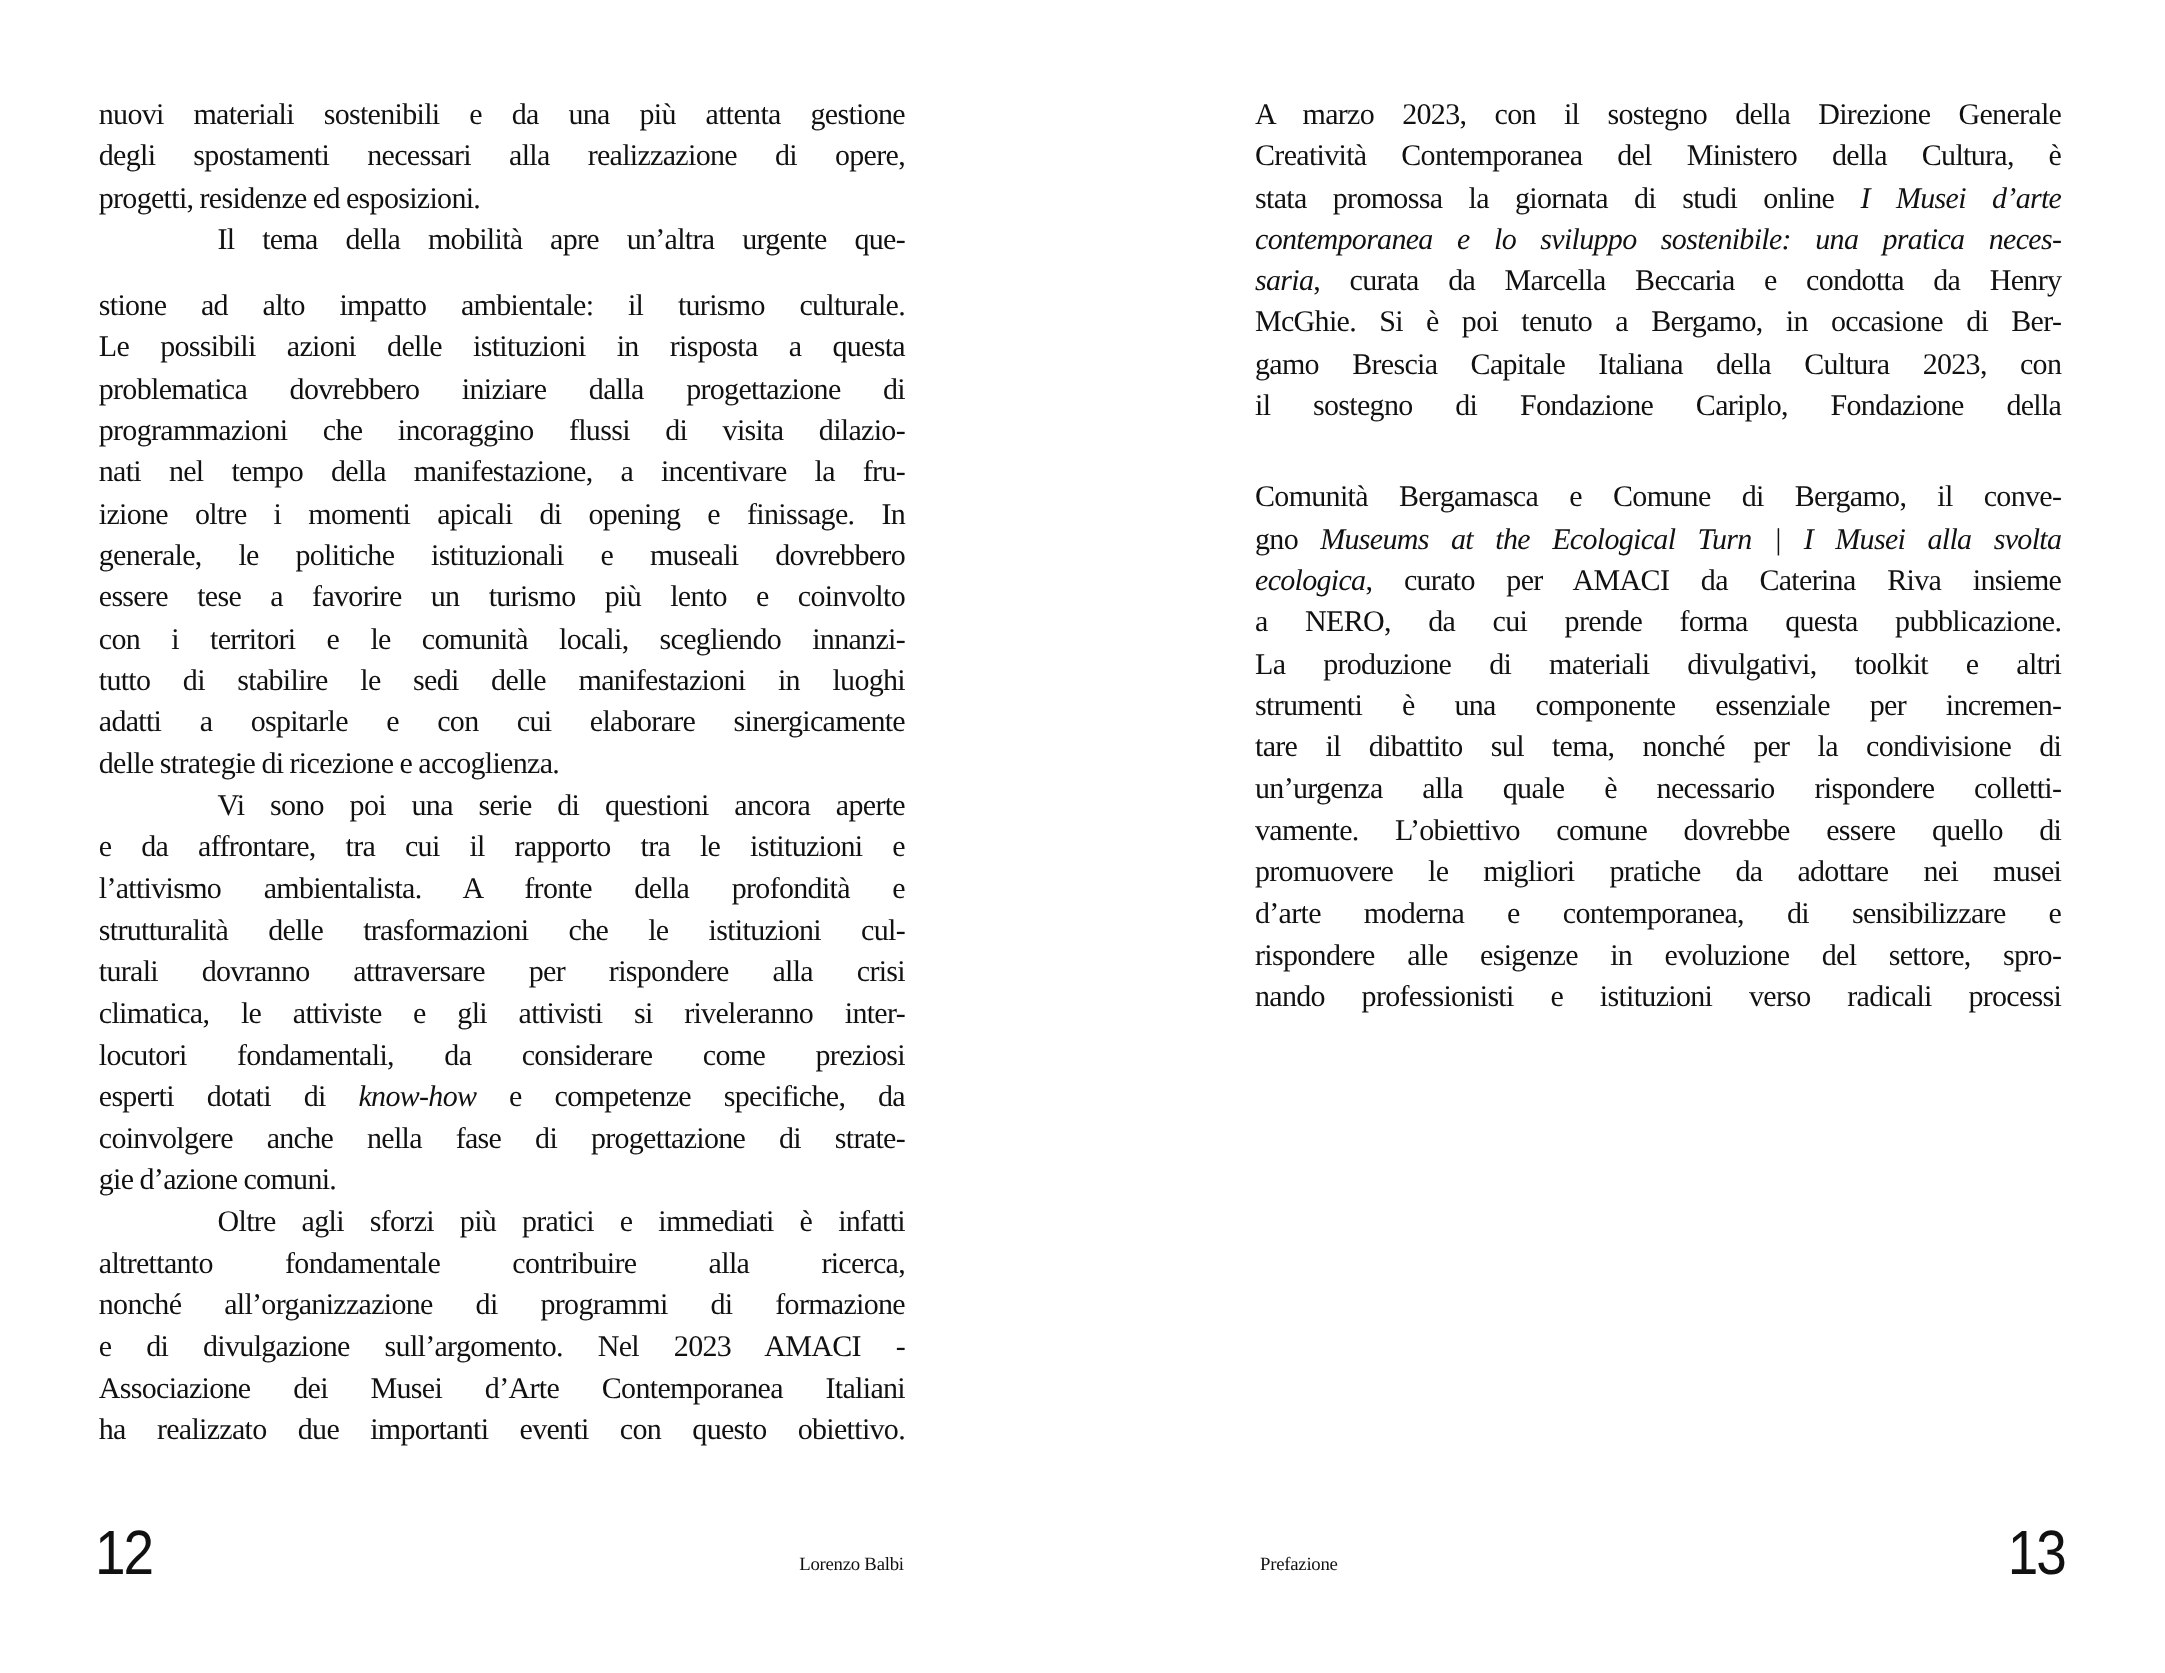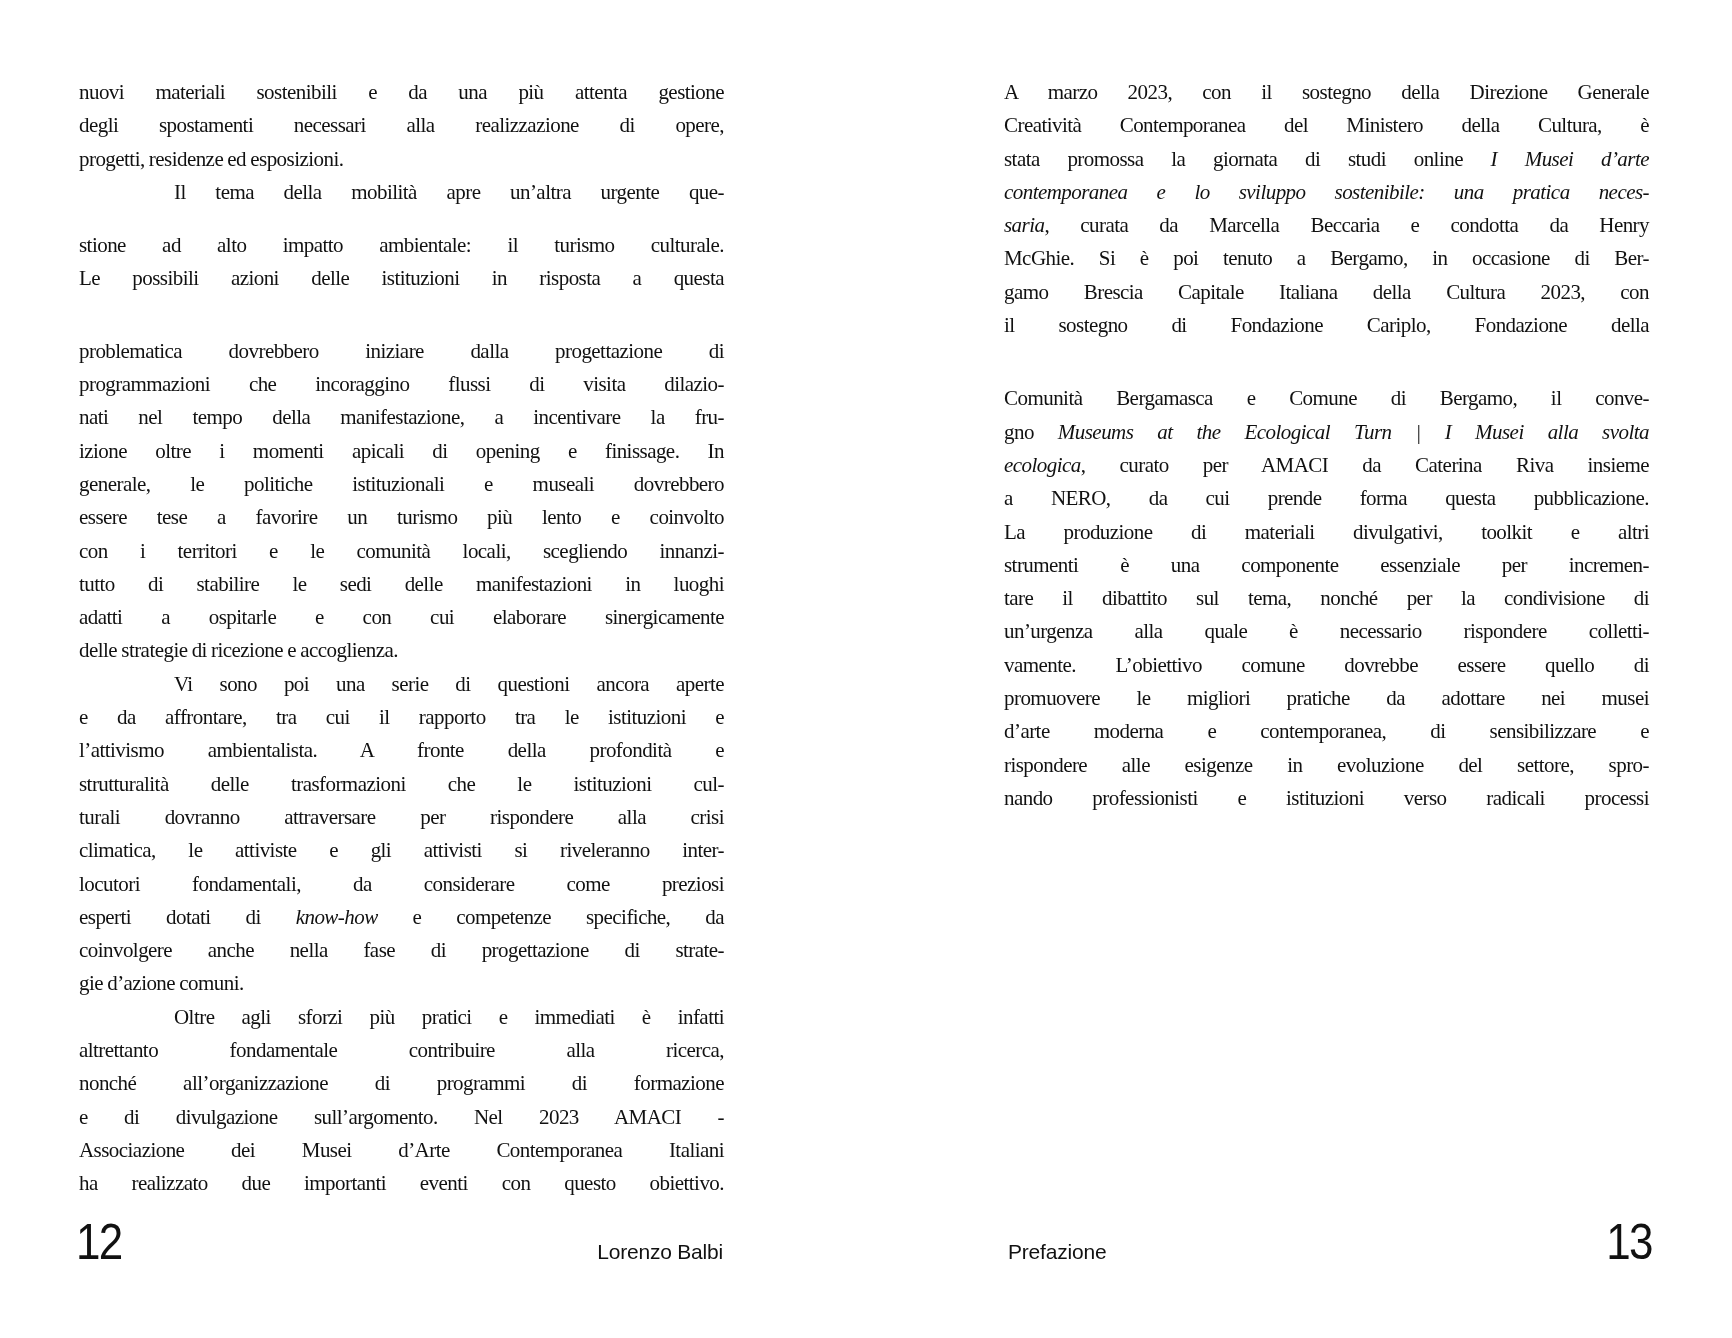--- a/index.html
+++ b/index.html
@@ -25,21 +25,21 @@
     height: 1338px;
   }
   .page.left { left: 0; }
   .page.right { left: 866px; }
 
   .column {
     position: absolute;
     top: 76px;
     width: 645px;
     font-family: "Liberation Serif", "DejaVu Serif", serif;
-    font-size: 21px;
+    font-size: 24px;
     line-height: 33.3px;
     color: #111111;
     letter-spacing: -0.55px;
     word-spacing: -0.5px;
   }
   .page.left .column { left: 79px; }
   .page.right .column { left: 138px; }
 
   .line {
     display: block;
@@ -68,42 +68,42 @@
     letter-spacing: -2px;
     transform: scaleX(0.88);
     color: #111111;
   }
   .page.left .folio { left: 76px; transform-origin: left center; }
   .page.right .folio { right: 80px; transform-origin: right center; }
 
   .running-head {
     position: absolute;
     top: 1240px;
-    font-family: Liberation Sans, sans-serif;
-    font-size: 21px;
+    font-family: Liberation Serif, serif;
+    font-size: 15px;
     line-height: 24px;
     color: #111111;
     letter-spacing: -0.2px;
   }
   .page.left .running-head { right: 143px; }
   .page.right .running-head { left: 142px; }
 </style>
 </head>
 <body>
 
 <div class="spread">
   <div class="page left">
     <div class="column">
         <span class="line" style="display: block;"><span>nuovi materiali sostenibili e da una più attenta gestione</span></span>
         <span class="line" style="display: block;"><span>degli spostamenti necessari alla realizzazione di opere,</span></span>
         <span class="line last" style="display: block;"><span>progetti, residenze ed esposizioni.</span></span>
         <span class="line indent" style="display: block;"><span>Il tema della mobilità apre un’altra urgente que-</span></span>
         <span class="line" style="display: block; margin-top: 20px;"><span>stione ad alto impatto ambientale: il turismo culturale.</span></span>
         <span class="line" style="display: block;"><span>Le possibili azioni delle istituzioni in risposta a questa</span></span>
-        <span class="line" style="display: block; margin-top: 39px;"><span>problematica dovrebbero iniziare dalla progettazione di</span></span>
+        <span class="line" style="display: block;"><span>problematica dovrebbero iniziare dalla progettazione di</span></span>
         <span class="line" style="display: block;"><span>programmazioni che incoraggino flussi di visita dilazio-</span></span>
         <span class="line" style="display: block;"><span>nati nel tempo della manifestazione, a incentivare la fru-</span></span>
         <span class="line" style="display: block;"><span>izione oltre i momenti apicali di opening e finissage. In</span></span>
         <span class="line" style="display: block;"><span>generale, le politiche istituzionali e museali dovrebbero</span></span>
         <span class="line" style="display: block;"><span>essere tese a favorire un turismo più lento e coinvolto</span></span>
         <span class="line" style="display: block;"><span>con i territori e le comunità locali, scegliendo innanzi-</span></span>
         <span class="line" style="display: block;"><span>tutto di stabilire le sedi delle manifestazioni in luoghi</span></span>
         <span class="line" style="display: block;"><span>adatti a ospitarle e con cui elaborare sinergicamente</span></span>
         <span class="line last" style="display: block;"><span>delle strategie di ricezione e accoglienza.</span></span>
         <span class="line indent" style="display: block;"><span>Vi sono poi una serie di questioni ancora aperte</span></span>

